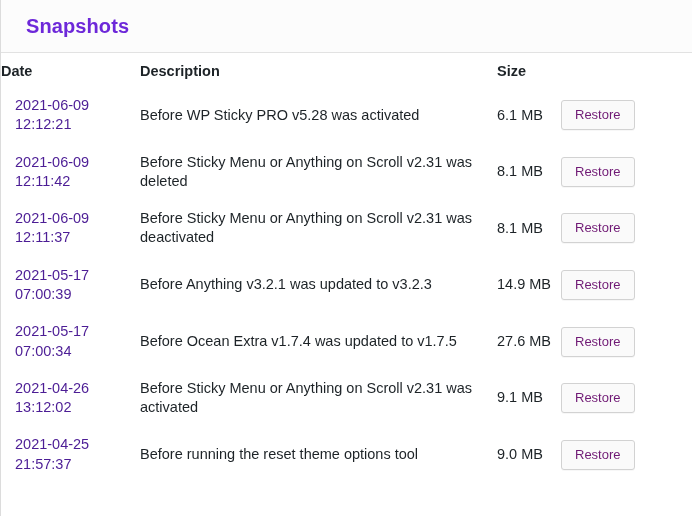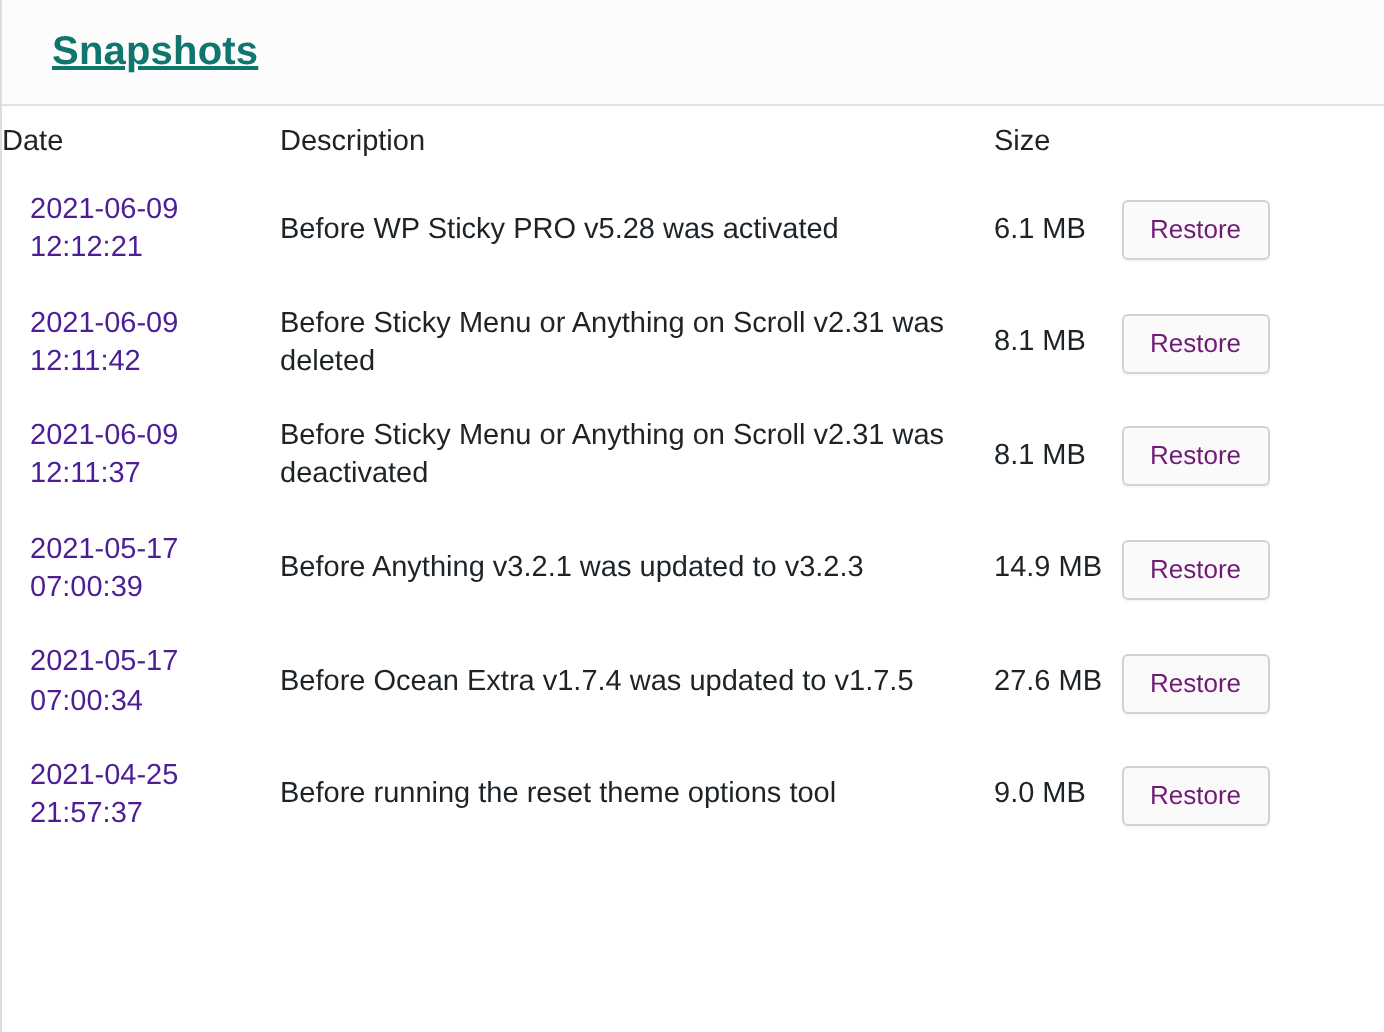--- a/index.html
+++ b/index.html
@@ -32,46 +32,45 @@
     box-sizing: border-box;
     background: #fcfcfc;
     border-bottom: 1px solid #e2e2e2;
     display: flex;
     align-items: center;
     padding-left: 25px;
   }
   .panel-title {
     font-size: 20px;
     font-weight: bold;
-    color: #0f766e;
+    color: #6d28d9;
     letter-spacing: 0.1px;
     line-height: 1;
     white-space: nowrap;
-    text-decoration: underline;
   }
 
   
   .table-wrap {
     padding: 0;
   }
   table.snapshots {
     width: 692px;
     border-collapse: collapse;
     table-layout: fixed;
     font-size: 14.5px;
     color: #1d2327;
   }
   table.snapshots col.col-date   { width: 139px; }
   table.snapshots col.col-desc   { width: 357px; }
   table.snapshots col.col-size   { width: 64px;  }
   table.snapshots col.col-action { width: 132px; }
 
   table.snapshots thead th {
     text-align: left;
-    font-weight: normal;
+    font-weight: bold;
     font-size: 14.5px;
     color: #1d2327;
     padding: 10px 0 8px 0;
     vertical-align: bottom;
     border: none;
   }
   th.h-date   { padding-left: 25px; }
   th.h-desc   { padding-left: 0; }
   th.h-size   { padding-left: 0; }
   th.h-action { padding-left: 0; }
@@ -188,20 +187,29 @@
             <td class="c-date">
               <span class="d-line">2021-05-17</span>
               <span class="d-line">07:00:34</span>
             </td>
             <td class="c-desc">Before Ocean Extra v1.7.4 was updated to v1.7.5</td>
             <td class="c-size">27.6 MB</td>
             <td class="c-action"><button class="restore-btn" type="button">Restore</button></td>
           </tr>
           <tr>
             <td class="c-date">
+              <span class="d-line">2021-04-26</span>
+              <span class="d-line">13:12:02</span>
+            </td>
+            <td class="c-desc">Before Sticky Menu or Anything on Scroll v2.31 was activated</td>
+            <td class="c-size">9.1 MB</td>
+            <td class="c-action"><button class="restore-btn" type="button">Restore</button></td>
+          </tr>
+          <tr>
+            <td class="c-date">
               <span class="d-line">2021-04-25</span>
               <span class="d-line">21:57:37</span>
             </td>
             <td class="c-desc">Before running the reset theme options tool</td>
             <td class="c-size">9.0 MB</td>
             <td class="c-action"><button class="restore-btn" type="button">Restore</button></td>
           </tr>
         </tbody>
     </table>
   </div>

